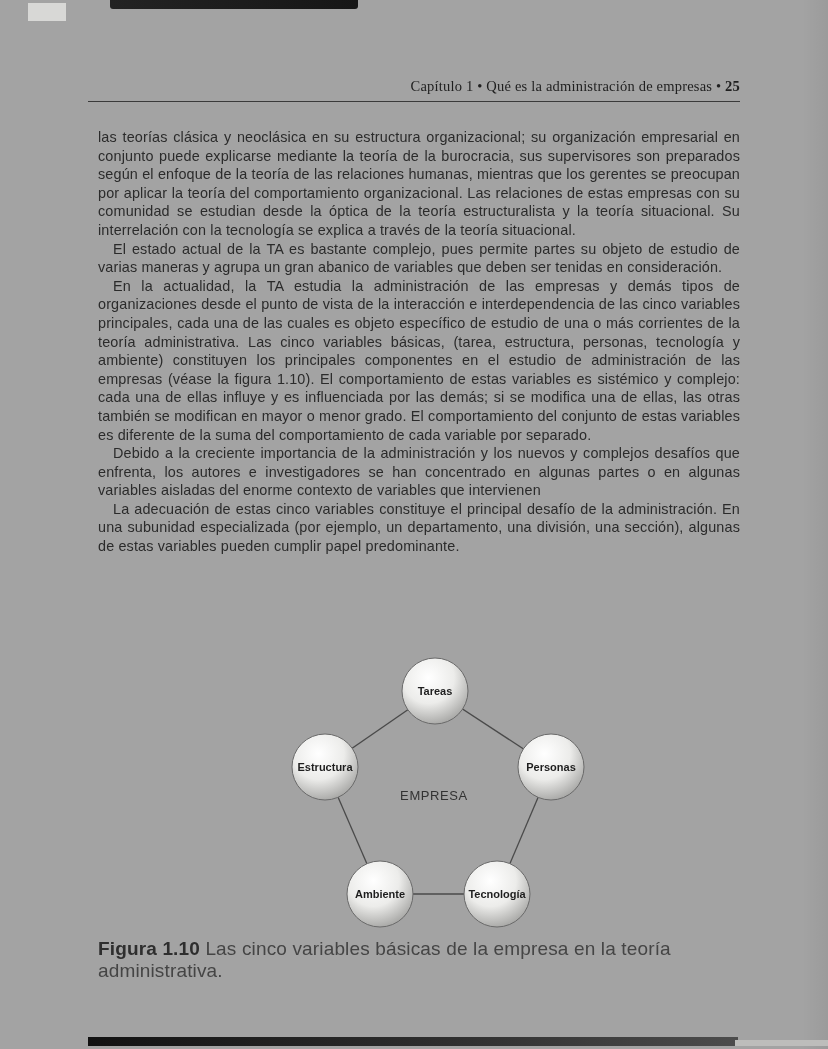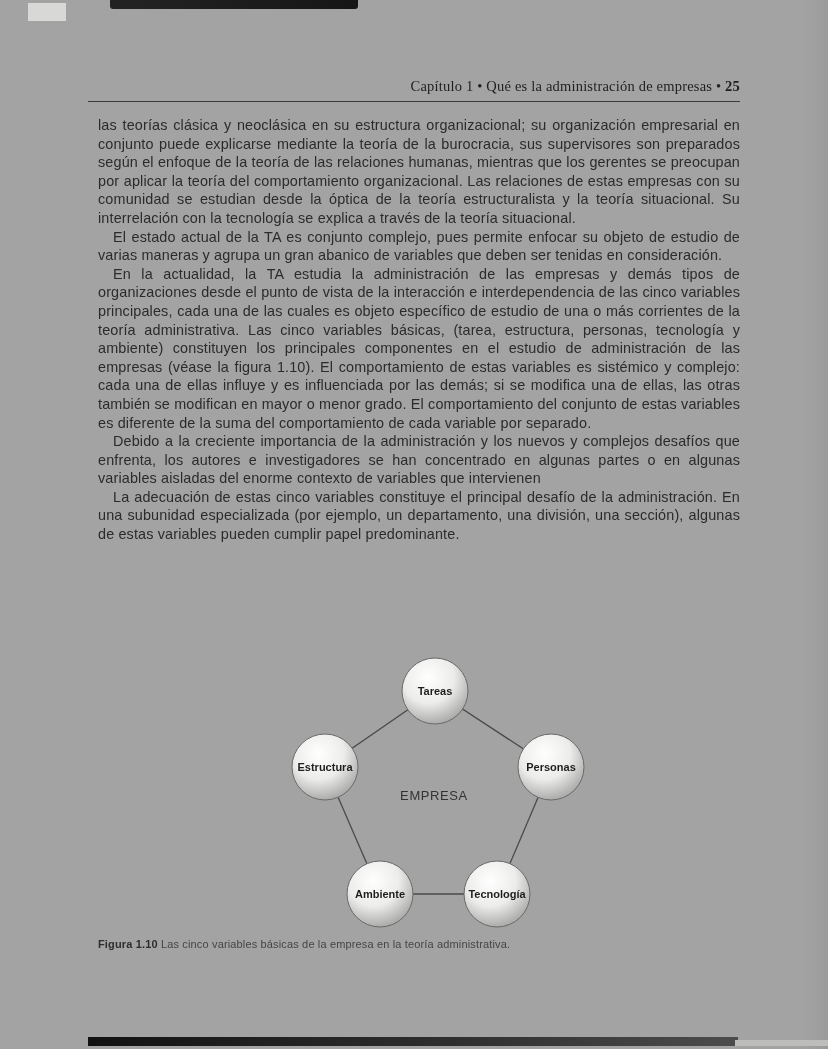--- a/index.html
+++ b/index.html
@@ -51,21 +51,21 @@
   .running-head b { font-weight: bold; }
   .head-rule {
     position: absolute;
     top: 101px; left: 88px; width: 652px;
     border: 0;
     border-top: 1.5px solid #3a3a3a;
   }
   
   .body-text {
     position: absolute;
-    top: 116px; left: 98px; width: 642px;
+    top: 128px; left: 98px; width: 642px;
     font-size: 14.4px;
     line-height: 18.6px;
     text-align: justify;
     color: #2b2b2b;
     letter-spacing: 0.15px;
   }
   .body-text p { text-indent: 15px; }
   .body-text p.flush { text-indent: 0; }
   
   .figure-block {
@@ -91,41 +91,41 @@
     font-size: 13px;
     fill: #333;
     text-anchor: middle;
     letter-spacing: 0.6px;
   }
   .edges line { stroke: #4a4a4a; stroke-width: 1.3; }
   
   .caption {
     position: absolute;
     top: 938px; left: 98px; width: 642px;
-    font-size: 11px;
+    font-size: 19px;
     color: #454545;
     letter-spacing: 0.15px;
   }
   .caption b { color: #2e2e2e; font-weight: bold; }
 </style>
 </head>
 <body>
 
 <div class="page">
 
   <div class="artifact top-bar"></div>
   <div class="artifact top-left-block"></div>
   <div class="artifact right-shade"></div>
 
   <div class="running-head"><span>Capítulo 1 • Qué es la administración de empresas • </span><b>25</b></div>
   <hr class="head-rule">
 
   <main class="body-text">
     <p class="flush">las teorías clásica y neoclásica en su estructura organizacional; su organización empresarial en conjunto puede explicarse mediante la teoría de la burocracia, sus supervisores son preparados según el enfoque de la teoría de las relaciones humanas, mientras que los gerentes se preocupan por aplicar la teoría del comportamiento organizacional. Las relaciones de estas empresas con su comunidad se estudian desde la óptica de la teoría estructuralista y la teoría situacional. Su interrelación con la tecnología se explica a través de la teoría situacional.</p>
-    <p>El estado actual de la TA es conjunto complejo, pues permite enfocar su objeto de estudio de varias maneras y agrupa un gran abanico de variables que deben ser tenidas en consideración.</p>
+    <p>El estado actual de la TA es bastante complejo, pues permite partes su objeto de estudio de varias maneras y agrupa un gran abanico de variables que deben ser tenidas en consideración.</p>
     <p>En la actualidad, la TA estudia la administración de las empresas y demás tipos de organizaciones desde el punto de vista de la interacción e interdependencia de las cinco variables principales, cada una de las cuales es objeto específico de estudio de una o más corrientes de la teoría administrativa. Las cinco variables básicas, (tarea, estructura, personas, tecnología y ambiente) constituyen los principales componentes en el estudio de administración de las empresas (véase la figura 1.10). El comportamiento de estas variables es sistémico y complejo: cada una de ellas influye y es influenciada por las demás; si se modifica una de ellas, las otras también se modifican en mayor o menor grado. El comportamiento del conjunto de estas variables es diferente de la suma del comportamiento de cada variable por separado.</p>
     <p>Debido a la creciente importancia de la administración y los nuevos y complejos desafíos que enfrenta, los autores e investigadores se han concentrado en algunas partes o en algunas variables aisladas del enorme contexto de variables que intervienen</p>
     <p>La adecuación de estas cinco variables constituye el principal desafío de la administración. En una subunidad especializada (por ejemplo, un departamento, una división, una sección), algunas de estas variables pueden cumplir papel predominante.</p>
   </main>
 
   <div class="figure-block">
     <svg width="320" height="280" viewBox="0 0 320 280">
       <defs>
         <radialGradient id="ball" cx="40%" cy="30%" r="78%">
           <stop offset="0%" stop-color="#ffffff"></stop>

